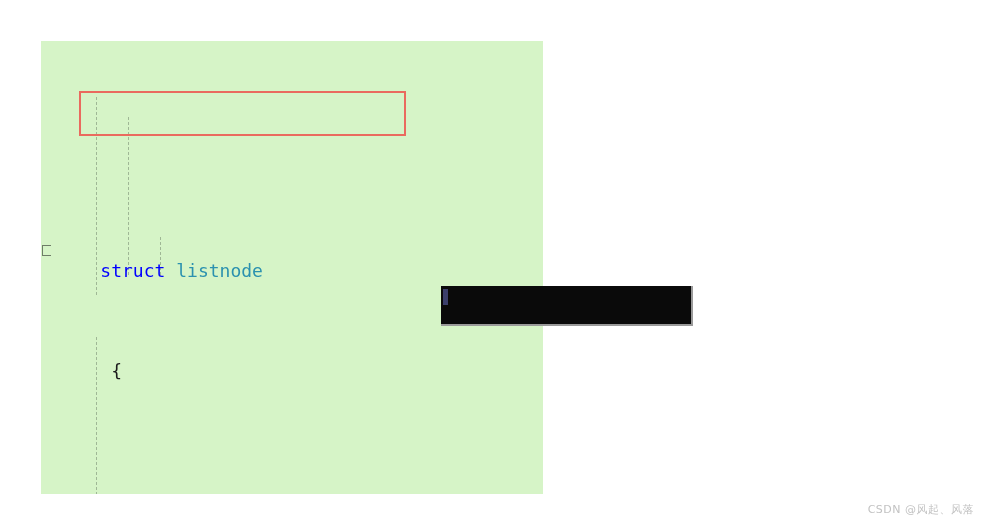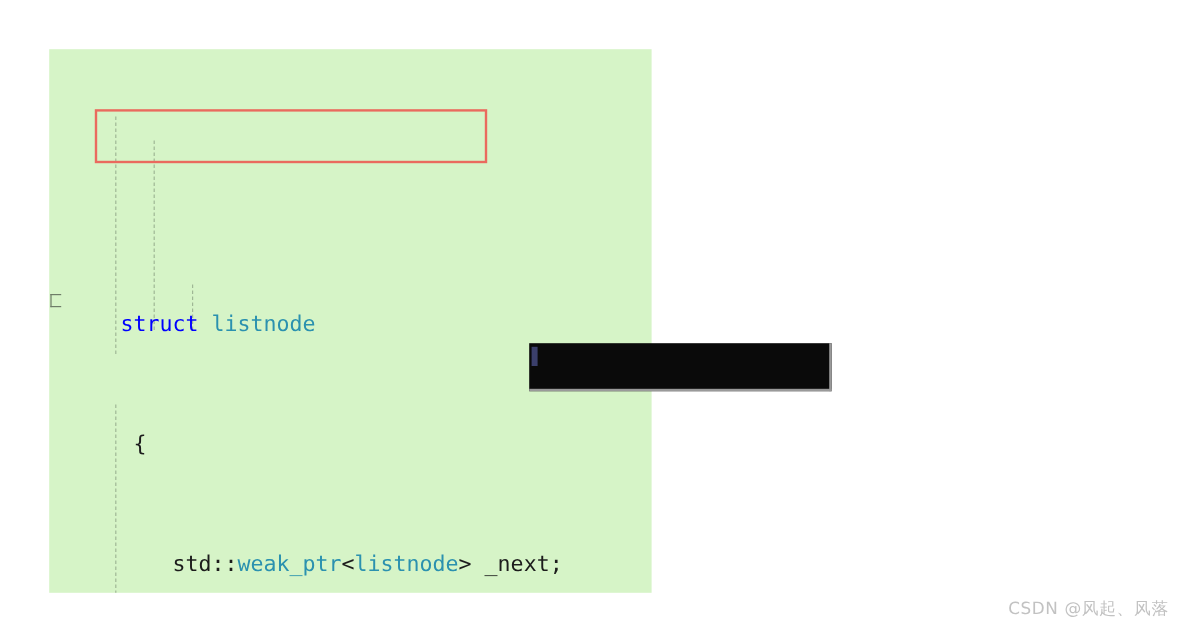--- a/index.html
+++ b/index.html
@@ -108,21 +108,21 @@
     height: 16px;
     background: #3b3f6b;
   }
 
   
   #watermark {
     position: absolute;
     right: 12px;
     bottom: 12px;
     font-family: "DejaVu Sans", sans-serif;
-    font-size: 14px;
+    font-size: 11px;
     color: #c2c2c2;
     letter-spacing: 0.5px;
     white-space: pre;
   }
 </style>
 </head>
 <body>
 
 <div id="editor-panel">
 
@@ -136,23 +136,20 @@
   <div class="code-line">
     <span class="fold"></span><span class="kw">struct</span><span class="pln"> </span><span class="typ">listnode</span>
   </div>
 
   
   <div class="code-line">
     <span class="pln"> {</span>
   </div>
 
   
-  <div class="code-line">
-    <span class="pln">    </span><span class="pln">std::</span><span class="typ">weak_ptr</span><span class="pln">&lt;</span><span class="typ">listnode</span><span class="pln">&gt; </span><span class="pln">_next;</span>
-  </div>
 
   
   
 
   
   
 
   
   
 

